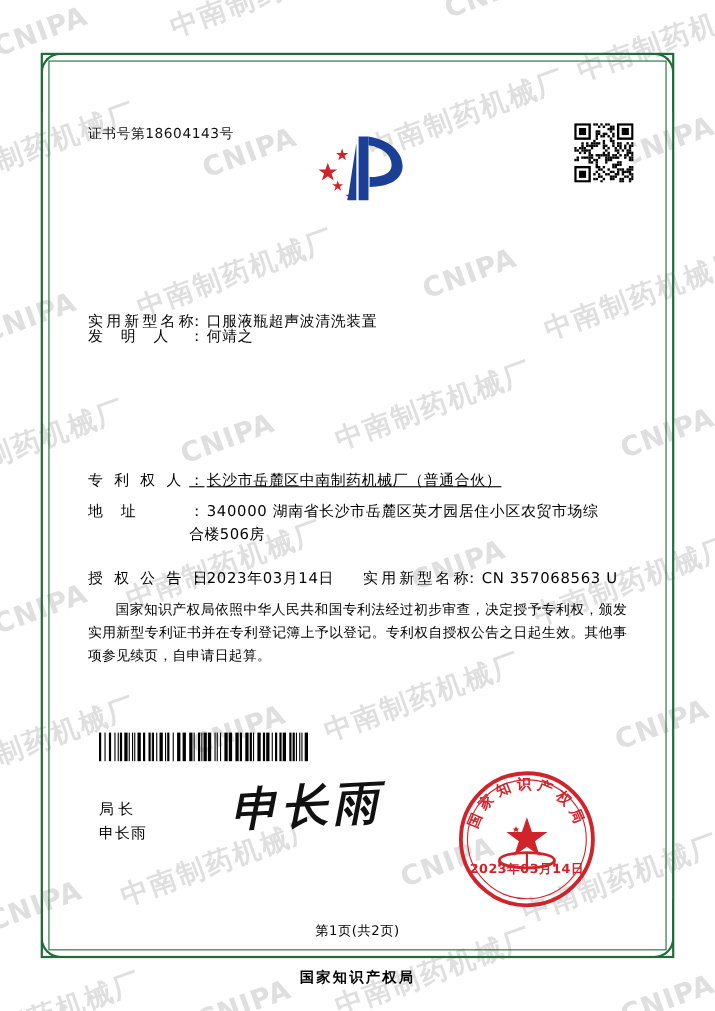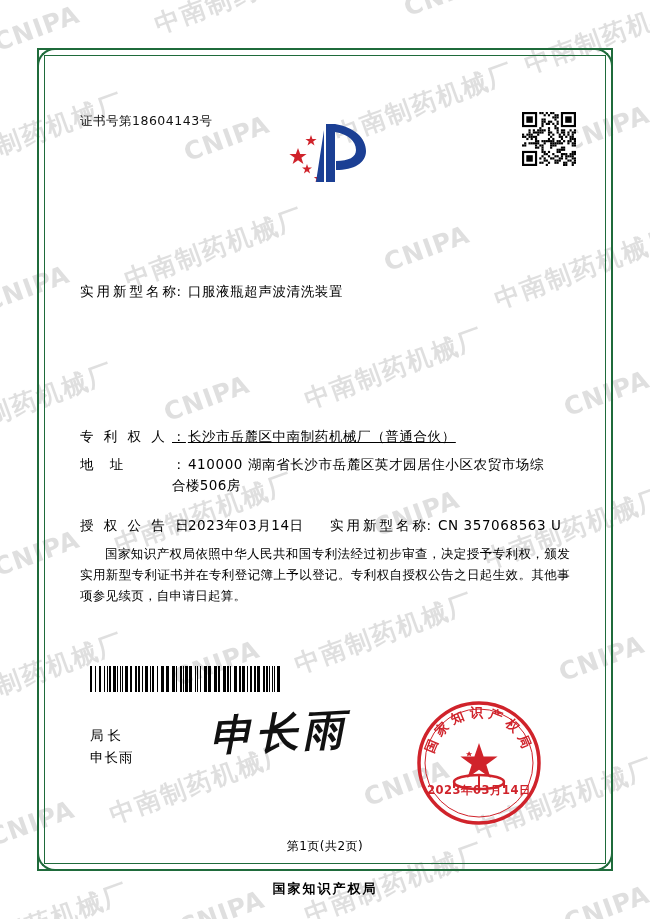--- a/index.html
+++ b/index.html
@@ -508,29 +508,32 @@
       <path d="M55 6 C74 9, 86 20, 86 33 C86 45, 74 52, 56 52 L56 43 C69 43, 76 39, 76 32 C76 23, 68 16, 55 14 Z" fill="#1b3f94"></path>
       <path d="M44 12 L44 64 L36 64 Z" fill="#1b3f94"></path>
     </svg>
   </div>
 
 
   <div class="field f-name">
     <span class="lbl tight">实用新型名称</span><span class="colon">：</span><span class="val">口服液瓶超声波清洗装置</span>
   </div>
 
+  <div class="field f-inv">
+    <span class="lbl">发 明 人</span><span class="colon">：</span><span class="val">何靖之</span>
+  </div>
 
 
 
   <div class="field f-owner">
     <span class="lbl tight">专 利 权 人</span><span class="colon">：</span><span class="val">长沙市岳麓区中南制药机械厂（普通合伙）</span>
   </div>
 
   <div class="field f-addr">
-    <span class="lbl">地 址</span><span class="colon">：</span><span class="val">410000 湖南省长沙市岳麓区英才园居住小区农贸市场综</span>
+    <span class="lbl">地 址</span><span class="colon">：</span><span class="val">340000 湖南省长沙市岳麓区英才园居住小区农贸市场综</span>
   </div>
 
   <div class="field f-addr2">合楼506房</div>
 
   <div class="field f-grant">
     <span class="lbl tight">授 权 公 告 日</span><span class="colon">：</span><span class="val">2023年03月14日</span>
   </div>
 
   <div class="field f-pubno">
     <span class="lbl tight">实用新型名称</span><span class="colon">：</span><span class="val">CN 357068563 U</span>

